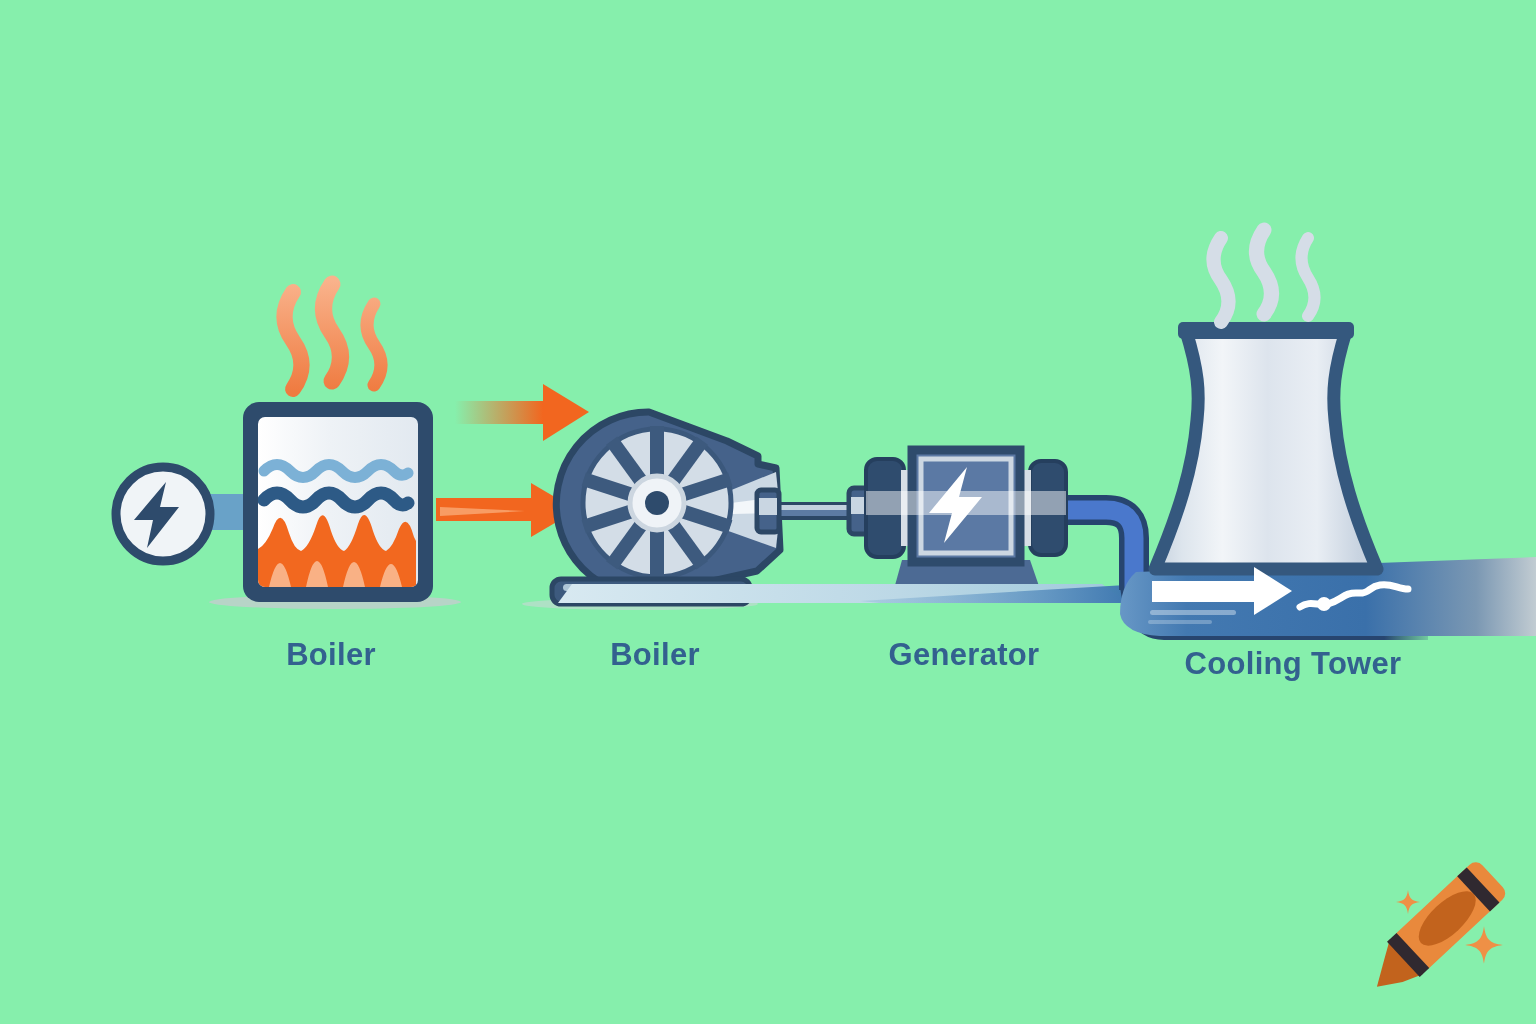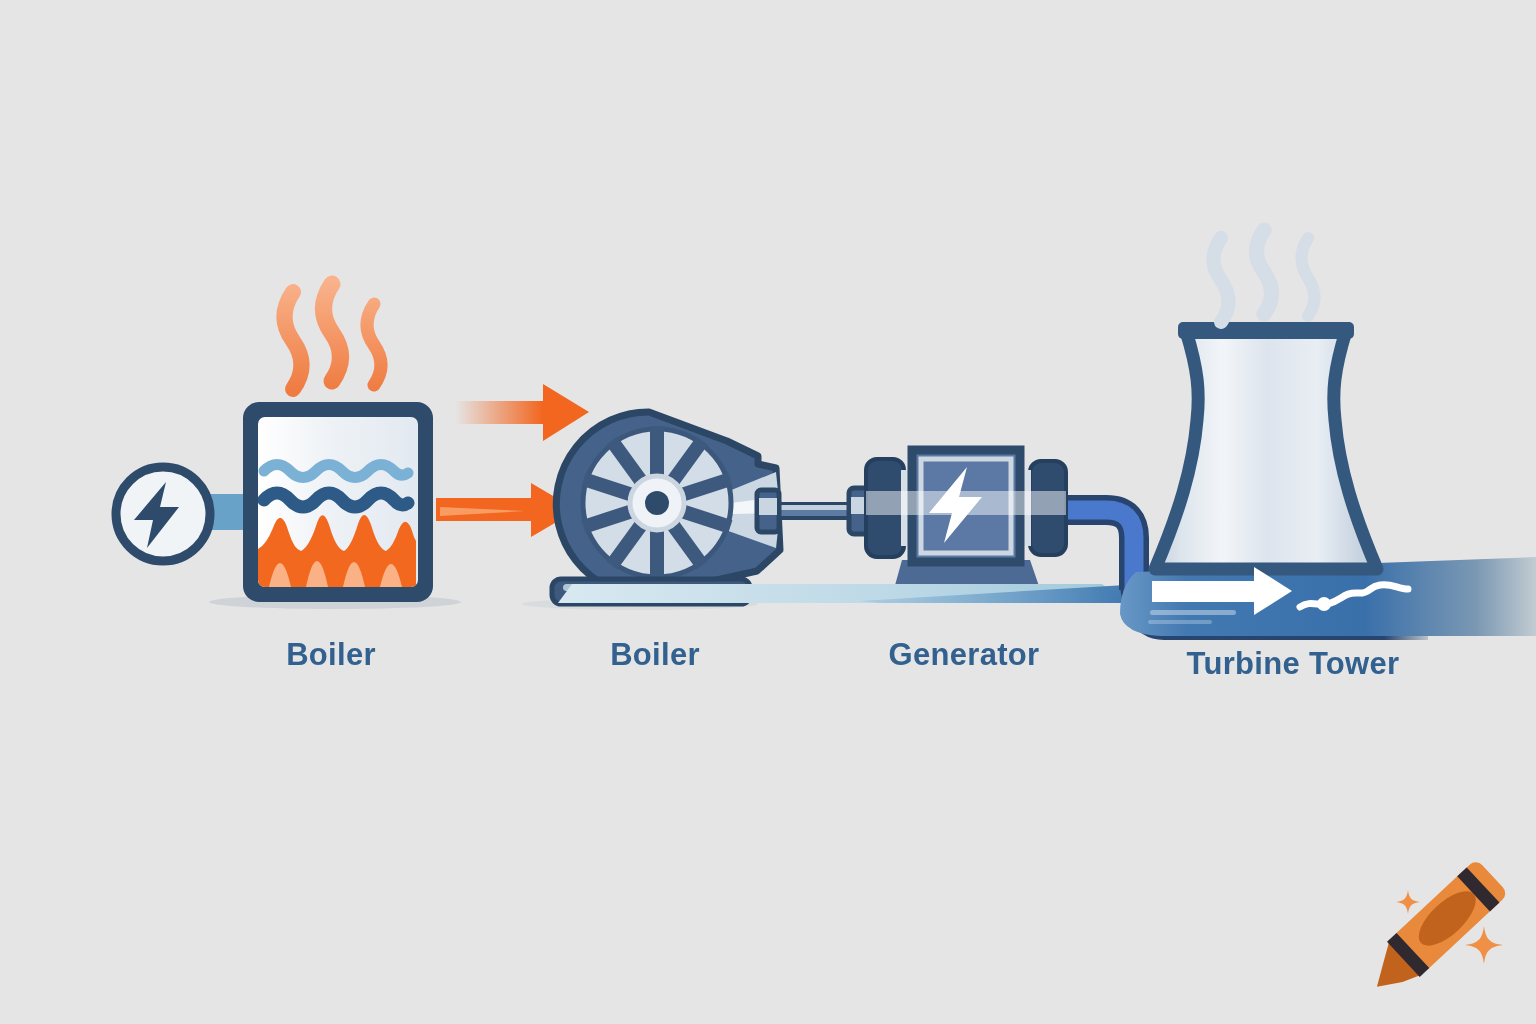--- a/index.html
+++ b/index.html
@@ -1,19 +1,19 @@
 <!DOCTYPE html>
 <html><head>
 <meta charset="utf-8">
 <style>
   html,body{margin:0;padding:0;background:#ffffff;}
   .stage{
     position:relative;
     width:1536px;height:1024px;
-    background:#e5e5e5;
+    background:#86efac;
     overflow:hidden;
     font-family:"Liberation Sans", sans-serif;
   }
   .stage svg{position:absolute;left:0;top:0;}
   .stage-label{
     position:absolute;
     transform:translateX(-50%);
     font-size:31px;
     font-weight:700;
     color:#33618f;
@@ -209,15 +209,15 @@
       <rect x="50" y="-24" width="13" height="48" fill="#302930"></rect>
     </g>
     <path transform="translate(1408,902) scale(0.8)" fill="#ef9046" d="M0 -15 C1.5 -4.5 4.5 -1.5 15 0 C4.5 1.5 1.5 4.5 0 15 C-1.5 4.5 -4.5 1.5 -15 0 C-4.5 -1.5 -1.5 -4.5 0 -15 Z"></path>
     <path transform="translate(1484,945) scale(1.25)" fill="#ef9046" d="M0 -15 C1.5 -4.5 4.5 -1.5 15 0 C4.5 1.5 1.5 4.5 0 15 C-1.5 4.5 -4.5 1.5 -15 0 C-4.5 -1.5 -1.5 -4.5 0 -15 Z"></path>
   </g>
 </svg>
 
 <div class="stage-label" style="left:331px;top:637px">Boiler</div>
 <div class="stage-label" style="left:655px;top:637px">Boiler</div>
 <div class="stage-label" style="left:964px;top:637px">Generator</div>
-<div class="stage-label" style="left:1293px;top:646px">Turbine Tower</div>
+<div class="stage-label" style="left:1293px;top:646px">Cooling Tower</div>
 
 </div>
 
 </body></html>

